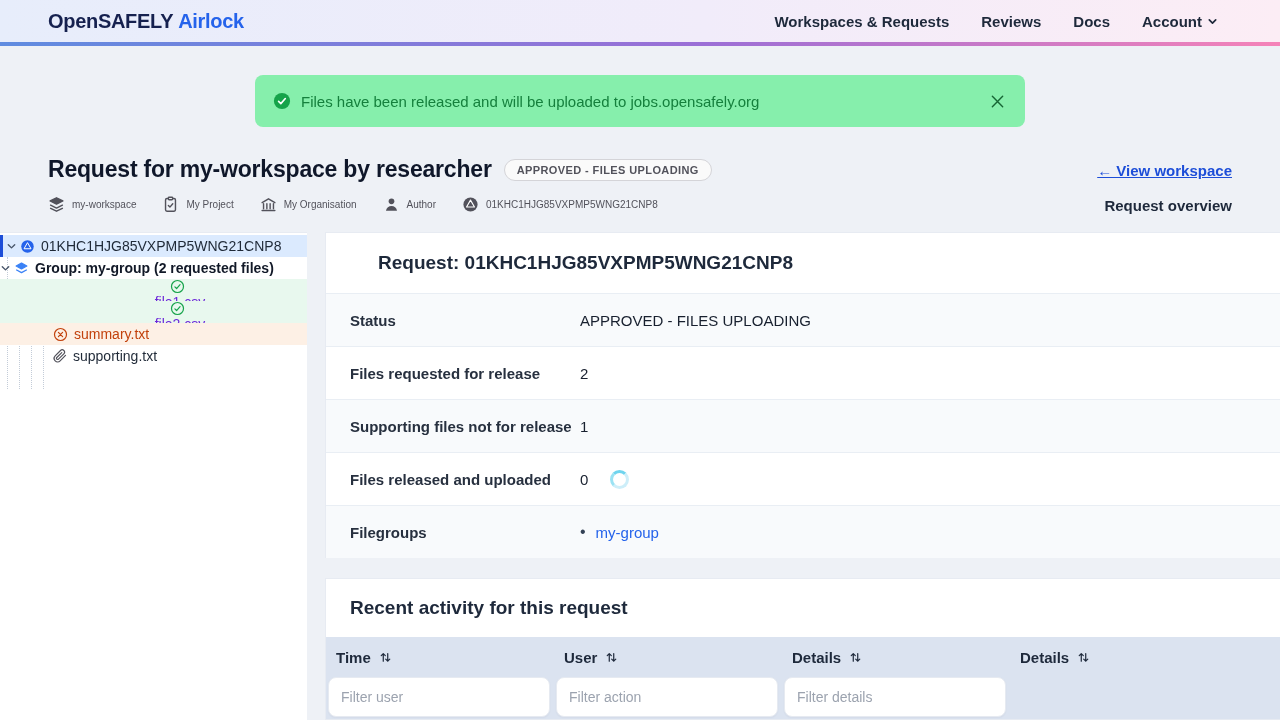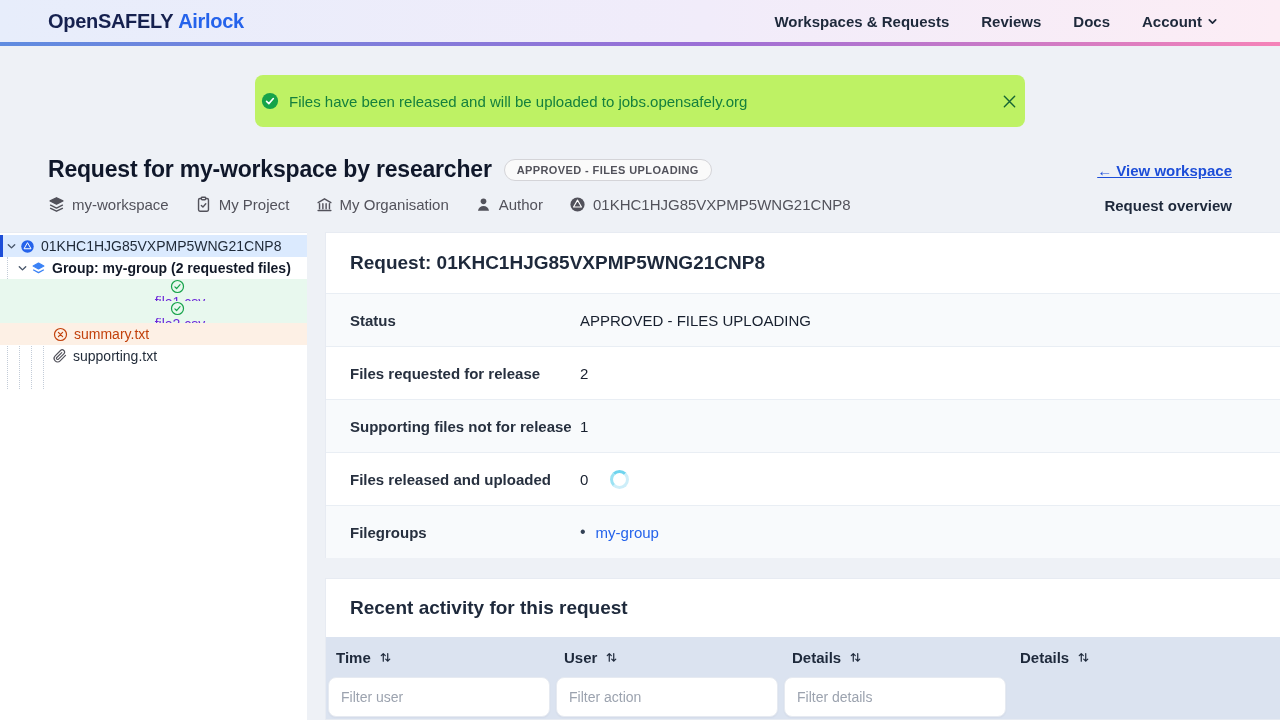--- a/index.html
+++ b/index.html
@@ -12,63 +12,63 @@
   .topbar-inner { height:42px; display:flex; align-items:center;
     background:linear-gradient(90deg,#e7edfb 0%,#f1ecfa 55%,#fcedf5 100%); }
   .topbar-border { height:4px; background:linear-gradient(90deg,#5f8ce0 0%,#9b6fd6 55%,#f583b8 100%); }
   .logo { margin-left:48px; font-size:20px; font-weight:700; letter-spacing:-0.3px; cursor:pointer; }
   .logo .lg1 { color:#16214f; }
   .logo .lg2 { color:#2563eb; margin-left:5px;margin-top:41px; }
   .nav { margin-left:auto; margin-right:62px; display:flex; align-items:center; gap:32px; }
   .nav-item { font-size:15px; font-weight:700; color:#1e293b; cursor:pointer; display:flex; align-items:center; gap:5px; }
 
   
-  .alert { position:absolute; left:255px; top:75px; width:770px; height:52px; background:#bef264;
-    border-radius:8px; display:flex; align-items:center; padding:0 6px; }
+  .alert { position:absolute; left:255px; top:75px; width:770px; height:52px; background:#86efac;
+    border-radius:8px; display:flex; align-items:center; padding:0 18px; }
   .alert-icon { display:flex; margin-right:10px; }
   .alert-msg { font-size:15px; color:#15803d; }
   .alert-close { margin-left:auto; display:flex; cursor:pointer; padding:2px; }
 
   
   .title-row { position:absolute; left:48px; top:156px; display:flex; align-items:center; }
   .page-title { font-size:23px; font-weight:700; color:#0f172a; letter-spacing:-0.2px; }
   .status-badge { margin-left:12px; font-size:11px; font-weight:700; letter-spacing:0.4px; color:#52525b;
     background:#fafafa; border:1px solid #d4d4d8; border-radius:999px; padding:4px 12px; white-space:nowrap; }
   .back-link { position:absolute; right:48px; top:162px; color:#1d4ed8; font-size:15px; font-weight:600;
     text-decoration:underline; cursor:pointer; }
   .meta-row { position:absolute; left:48px; top:196px; display:flex; align-items:center; gap:26px; }
-  .meta-item { display:flex; align-items:center; gap:7px; color:#52525b; font-size:15px; }
+  .meta-item { display:flex; align-items:center; gap:7px; color:#52525b; font-size:10px; }
   .meta-item svg { flex:none; }
   .overview-label { position:absolute; right:48px; top:197px; font-size:15px; font-weight:700; color:#1e293b; }
 
   
   .sidebar { position:absolute; left:0; top:232px; width:307px; height:488px; background:#ffffff;
     border-top:1px solid #e7ebf2; }
   .tree { position:relative; padding-top:2px; }
   .tree-row { height:22px; display:flex; align-items:center; font-size:14px; color:#1f2937; cursor:pointer;
     white-space:nowrap; position:relative; z-index:2; }
   .tree-row .caret { display:flex; margin-right:3px; color:#475569; }
   .tree-row .ticon { display:flex; margin-right:6px; }
   .row-selected { background:#dbeafe; box-shadow:inset 3px 0 0 #1d4ed8; padding-left:6px; }
-  .row-group { padding-left:17px; font-weight:700; color:#111827; }
+  .row-group { font-weight:700; color:#111827; }
   .row-folder { padding-left:29px; }
   .row-file { padding-left:53px; }
   .row-approved { background:#e8f8ee; color:#6d28d9;flex-direction:column; }
   .row-rejected { background:#fdf0e5; color:#c2410c; }
   .row-supporting { color:#1f2937; }
   .guide { position:absolute; width:0; border-left:1px dotted #c3ccd8; z-index:1; }
   .g1 { left:7px; top:24px; height:132px; }
   .g2 { left:19px; top:46px; height:110px; }
   .g3 { left:31px; top:68px; height:88px; }
   .g4 { left:43px; top:68px; height:88px; }
 
   
   .panel { position:absolute; background:#ffffff; border:1px solid #e7ebf2; border-right:none; }
   .panel-request { left:325px; top:232px; width:955px; height:326px; }
-  .panel-head { height:60px; display:flex; align-items:center; padding:0 24px; }
+  .panel-head { height:60px; display:flex; align-items:center; padding:0 24px;margin-left:28px; }
   .panel-title { font-size:19px; font-weight:600; color:#1e293b; }
   .detail-row { height:53px; display:flex; align-items:center; padding:0 24px; border-top:1px solid #e9eef4; }
   .detail-row.alt { background:#f8fafc; }
   .detail-label { width:230px; flex:none; font-size:15px; font-weight:700; color:#27303f; }
   .detail-value { font-size:15px; color:#18202f; display:flex; align-items:center; }
   .filegroup-bullet { color:#334155; font-size:16px; margin-right:10px; }
   .filegroup-link { color:#2563eb; cursor:pointer; }
   .spinner { width:19px; height:19px; margin-left:22px; border-radius:50%;
     border:3px solid #cdeef9; border-top-color:#6fd4ee; border-left-color:#9ae2f3;
     animation:spin 1s linear infinite; }

